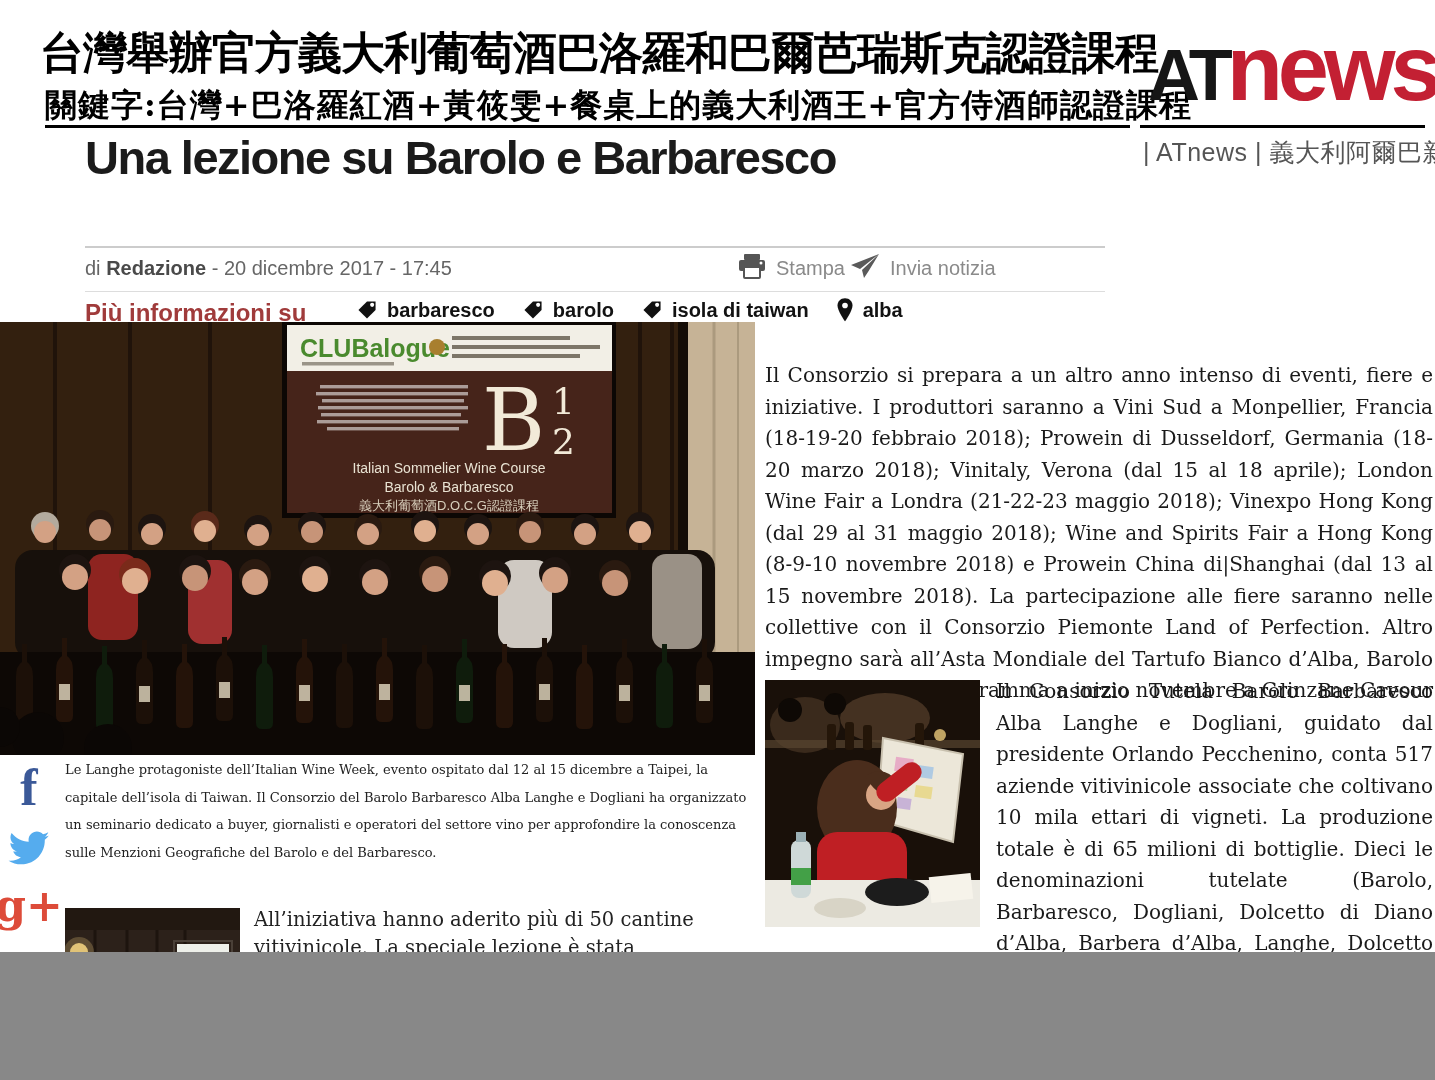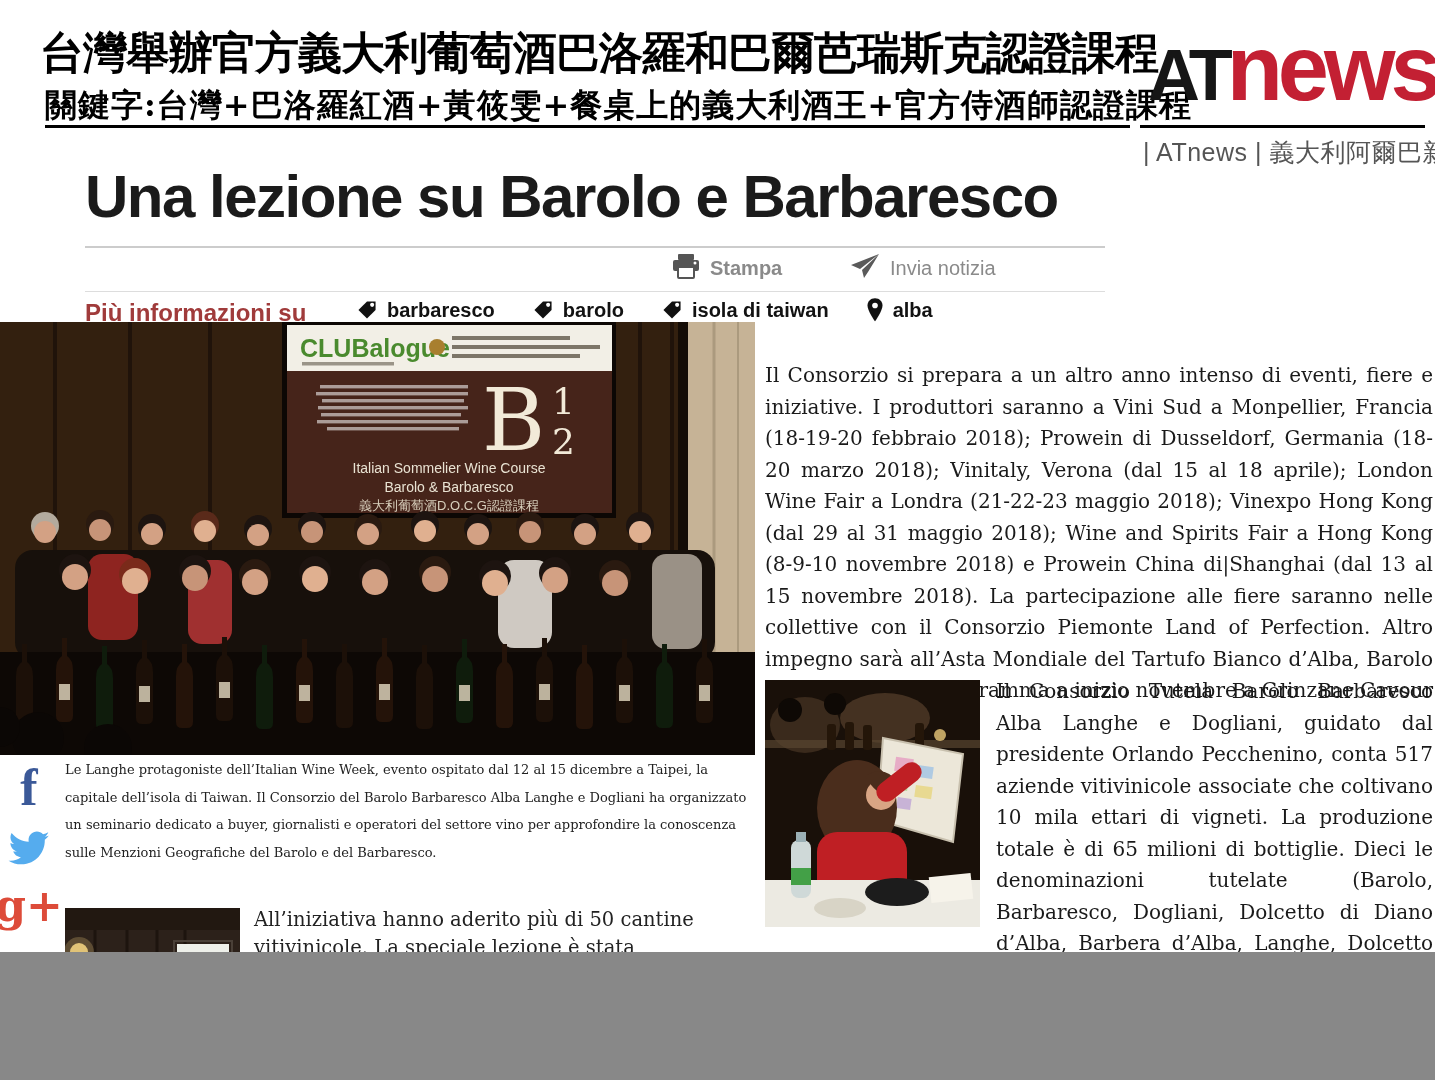--- a/index.html
+++ b/index.html
@@ -15,33 +15,33 @@
   .rule-black-l{left:45px;top:125px;width:1085px;height:3px;background:#000;}
   .rule-black-r{left:1140px;top:125px;width:285px;height:3px;background:#000;}
 
   
   .logo{left:1148px;top:22px;white-space:nowrap;line-height:1;}
   .logo .at{font-size:72px;font-weight:900;letter-spacing:-6px;color:#161616;}
   .logo .nw{font-size:92px;font-weight:900;letter-spacing:-5px;color:#c32033;}
   .logo-sub{left:1143px;top:136px;font-size:25px;color:#555;letter-spacing:.5px;white-space:nowrap;}
 
   
-  .title{left:85px;top:130px;width:1000px;font-size:60px;font-weight:800;color:#1b1b1b;
-         letter-spacing:-1.5px;line-height:55px;margin-top:39px;}
+  .title{left:85px;top:130px;width:1000px;font-size:47px;font-weight:800;color:#1b1b1b;
+         letter-spacing:-1.5px;line-height:55px;}
   .rule-a{left:85px;top:246px;width:1020px;height:2px;background:#ccc;}
   .rule-b{left:85px;top:291px;width:1020px;height:1px;background:#ddd;}
 
   .byline{left:85px;top:257px;font-size:20px;color:#666;white-space:nowrap;}
   .byline b{color:#4a4a4a;}
   .action{top:253px;display:flex;align-items:center;gap:10px;color:#8a8a8a;font-size:20px;
           white-space:nowrap;cursor:pointer;}
-  .act-print{left:672px;font-weight:bold;} .act-send{left:850px;}
+  .act-print{left:738px;} .act-send{left:850px;}
 
   .moreinfo{left:85px;top:299px;font-size:24px;font-weight:700;color:#a03b3b;white-space:nowrap;}
-  .tagsrow{left:355px;top:297px;display:flex;align-items:center;gap:36px;text-align:right;}
+  .tagsrow{left:355px;top:297px;display:flex;align-items:center;gap:26px;text-align:right;}
   .tag{display:flex;align-items:center;gap:8px;font-size:20px;font-weight:700;color:#121212;
        white-space:nowrap;cursor:pointer;}
 
   
   .photo-main{left:0;top:322px;width:755px;height:433px;}
   svg text{font-family:"Liberation Sans",sans-serif;}
   .serifglyph{font-family:"DejaVu Serif",serif;}
 
   
   .col-left-intro{left:65px;top:756px;width:684px;font-family:"DejaVu Serif",serif;
@@ -74,20 +74,23 @@
   <div class="abs logo">
     <span class="at">AT</span><span class="nw">news</span>
   </div>
   <div class="abs logo-sub">| ATnews | 義大利阿爾巴新聞</div>
 
   <div class="abs title">
     <div>Una lezione su Barolo e Barbaresco</div>
   </div>
   <div class="abs rule-a"></div>
 
+  <div class="abs byline">
+    <span>di </span><b>Redazione</b><span> - 20 dicembre 2017 - 17:45</span>
+  </div>
   <div class="abs action act-print">
     <span>
       <svg width="28" height="26" viewBox="0 0 28 26">
           <g fill="#555">
         <rect x="6" y="1" width="16" height="6" rx="1"></rect>
         <rect x="1" y="7" width="26" height="11" rx="2"></rect>
         <rect x="6" y="14" width="16" height="11" rx="1" fill="#fff" stroke="#555" stroke-width="2"></rect>
         <circle cx="23" cy="10" r="1.5" fill="#fff"></circle>
           </g>
         </svg>

